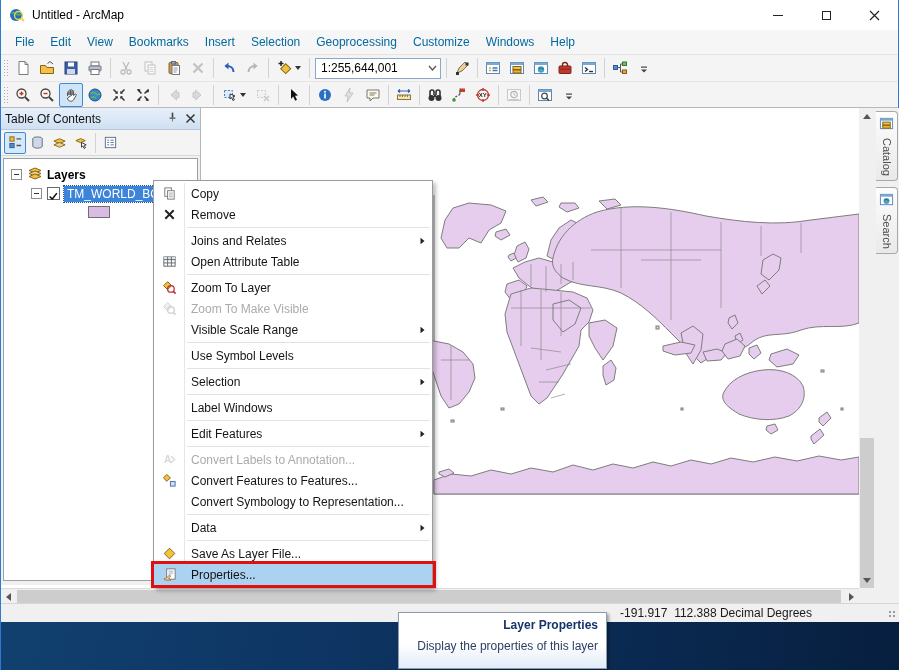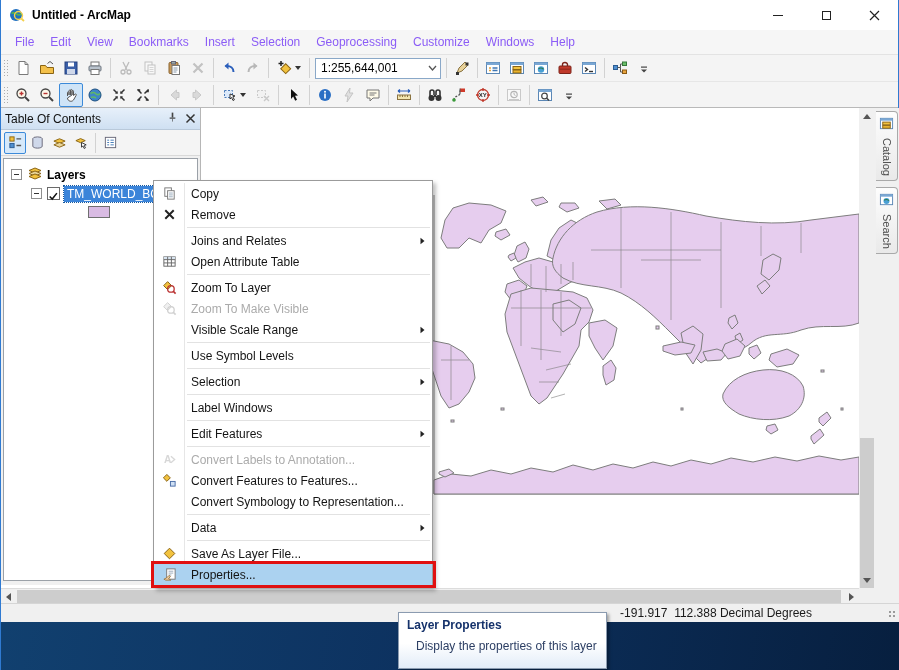--- a/index.html
+++ b/index.html
@@ -3,30 +3,30 @@
 <meta charset="utf-8">
 <style>
   * { margin:0; padding:0; box-sizing:border-box; }
   html,body { width:899px; height:670px; overflow:hidden;
     font-family:"Liberation Sans", sans-serif; background:#fff; }
   .window { position:relative; width:899px; height:670px; background:#fff;
     border-left:1px solid #2f7ad1; border-right:1px solid #2f7ad1; }
 
   
   .titlebar { position:absolute; left:0; top:0; width:100%; height:30px;
-    background:#ffffff; display:flex; align-items:center;font-weight:bold; }
+    background:#ffffff; display:flex; align-items:center; }
   .titlebar .appicon { margin-left:8px; width:16px; height:16px; }
   .titlebar .title { margin-left:7px; font-size:12px; color:#000; }
   .wincontrols { position:absolute; right:0; top:0; height:30px; display:flex; }
   .wbtn { width:48px; height:30px; display:flex; align-items:center; justify-content:center; }
 
   
   .menubar { position:absolute; left:0; top:30px; width:100%; height:25px;
     background:#f6f6f6; border-bottom:1px solid #e3e3e3; display:flex; align-items:center; padding-left:6px; }
-  .menu-item { font-size:12px; color:#8b5cf6; padding:4px 8px; }
+  .menu-item { font-size:12px; color:#0369a1; padding:4px 8px; }
 
   
   .toolbar { position:absolute; left:0; width:100%; background:#f4f4f4;
     display:flex; align-items:center; }
   .tb1 { top:55px; height:27px; border-bottom:1px solid #e6e6e6; }
   .tb2 { top:82px; height:26px; border-bottom:1px solid #b9b9b9; }
   .grip { width:5px; height:18px; margin:0 3px 0 2px;
     background-image:radial-gradient(#adadad 35%, transparent 40%);
     background-size:3px 3px; }
   .tbtn { width:24px; height:24px; display:flex; align-items:center; justify-content:center;
@@ -123,21 +123,21 @@
   
   .statusbar { position:absolute; left:0; top:603px; width:899px; height:19px;
     background:#f0f0f0; border-top:1px solid #d5d5d5; }
   .coords { position:absolute; right:88px; top:2px; font-size:12px; color:#1a1a1a; white-space:pre; }
   .grip-corner { position:absolute; right:3px; bottom:3px; width:9px; height:9px;
     background-image:radial-gradient(#9a9a9a 40%, transparent 45%); background-size:4px 4px; }
   .desktop { position:absolute; left:0; top:622px; width:899px; height:48px;
     background:linear-gradient(100deg,#11406f 0%, #0d3260 45%, #071f3f 100%); }
   .tooltip { position:absolute; left:397px; top:612px; width:209px; height:57px; z-index:70;
     background:linear-gradient(#ffffff 55%, #e2ecf8); border:1px solid #8b9bb0;
-    box-shadow:2px 2px 3px rgba(0,0,0,.35); padding:5px 8px; }
+    box-shadow:2px 2px 3px rgba(0,0,0,.35); padding:5px 8px;text-align:right; }
   .tooltip .tt-title { font-size:12px; font-weight:bold; color:#15326b; }
   .tooltip .tt-text { font-size:12px; color:#2c3e63; margin-top:7px; padding-left:9px; }
 
   
   .glyph-min { width:10px; height:1px; background:#222; }
   .glyph-max { width:9px; height:9px; border:1px solid #222; }
 </style>
 </head>
 <body>
 

